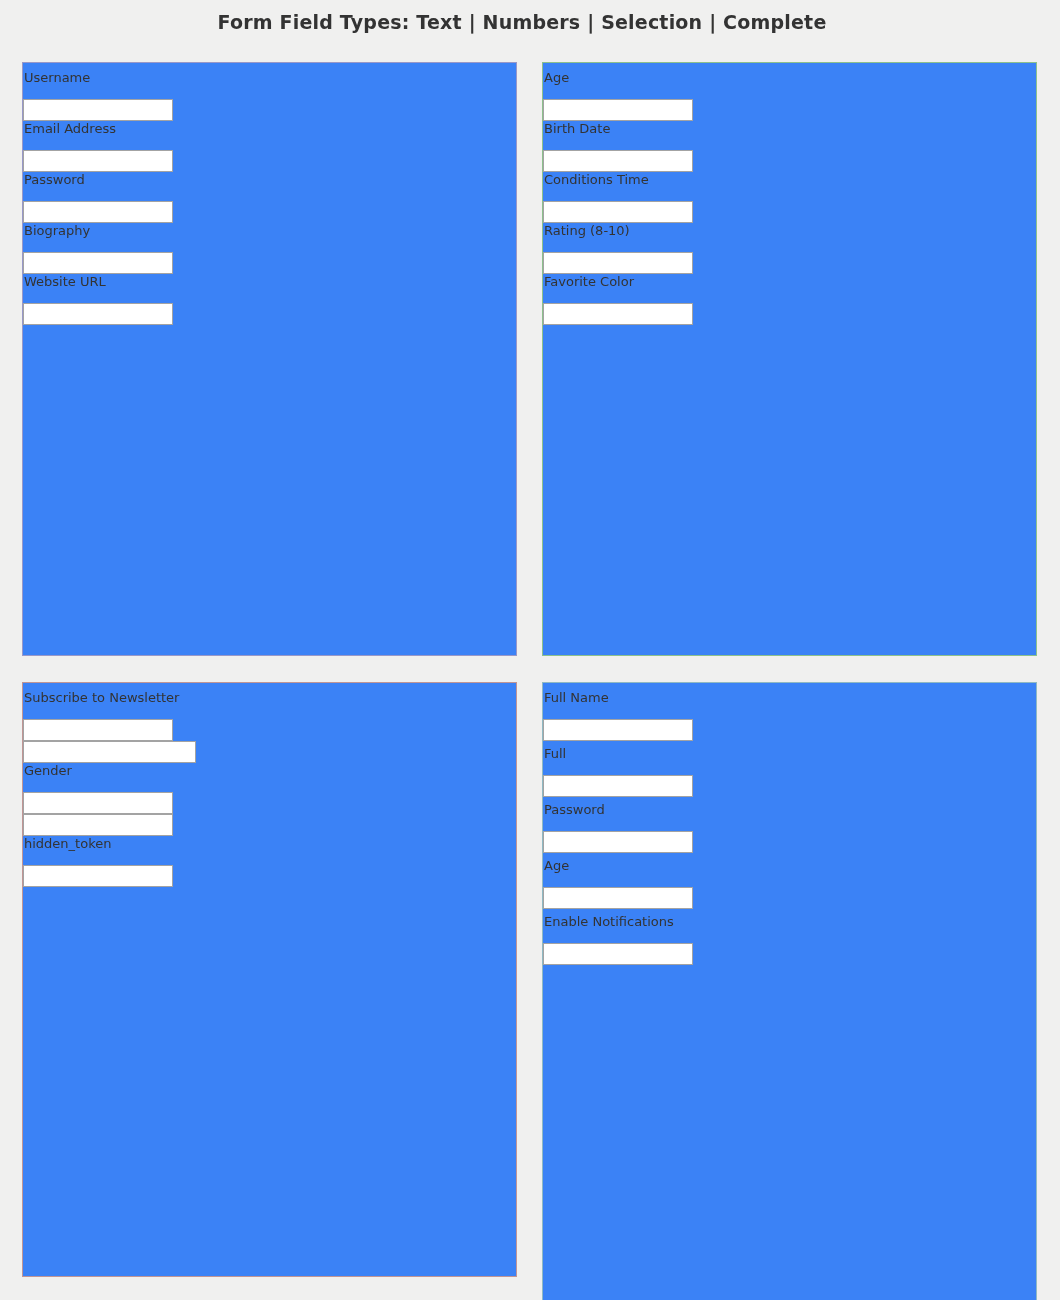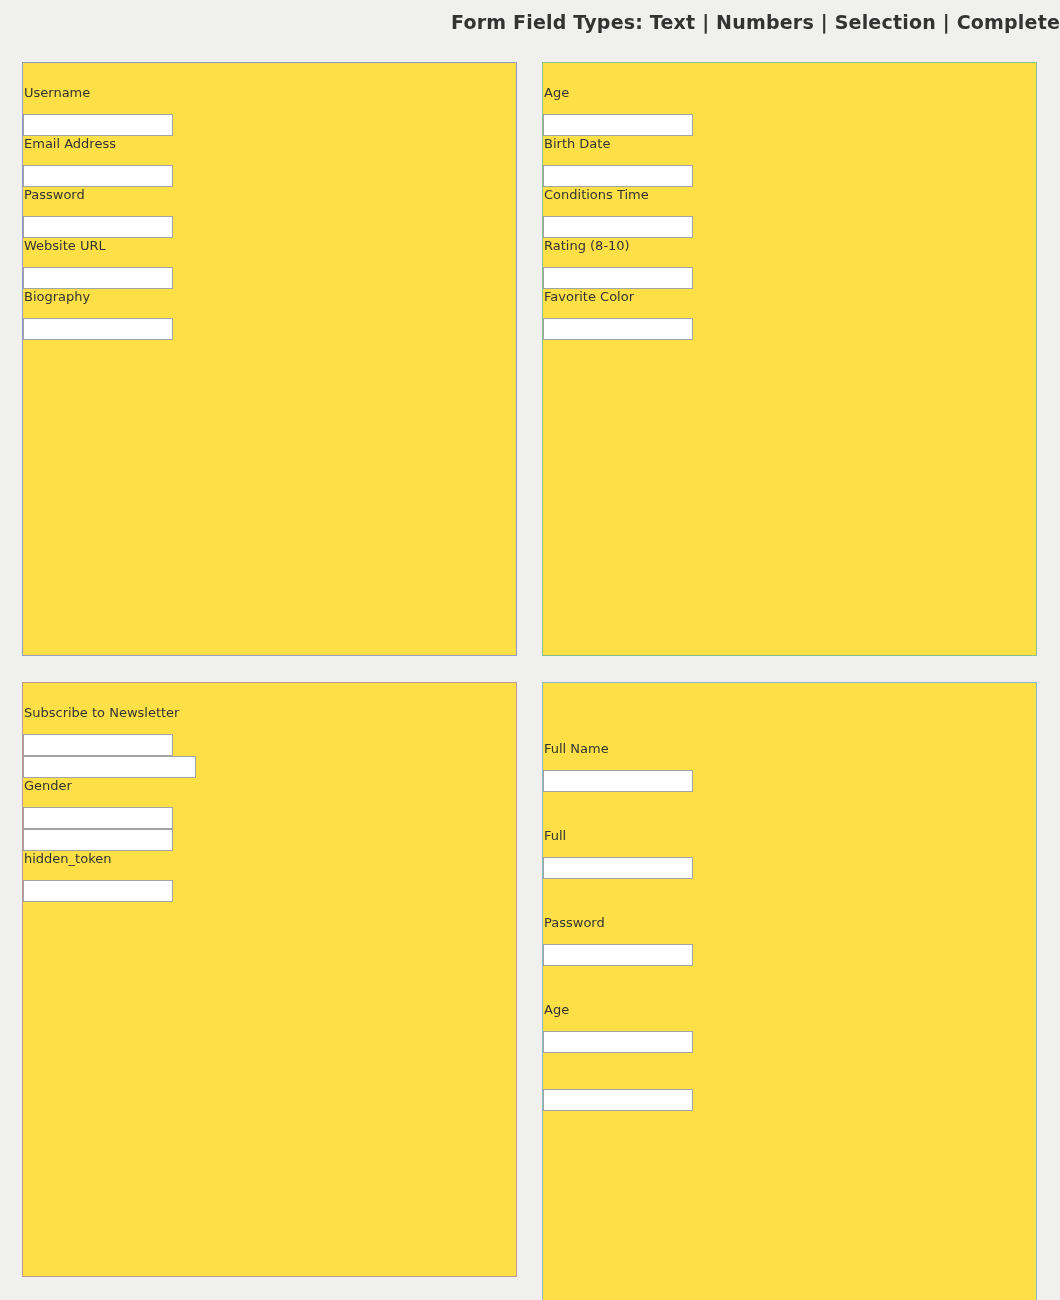--- a/index.html
+++ b/index.html
@@ -7,53 +7,52 @@
     padding: 0;
   }
   body {
     width: 1060px;
     height: 1300px;
     overflow: hidden;
     background: #f0f0ef;
     font-family: "DejaVu Sans", "Liberation Sans", sans-serif;
   }
   h1.page-title {
-    margin: 11px 0 0 0;
+    margin: 11px 16px 0 0;
     font-size: 19px;
     line-height: 22px;
     font-weight: bold;
     color: #333333;
-    text-align: right;
+    text-align: center;
     letter-spacing: 0.2px;
   }
   .form-grid {
     display: grid;
     grid-template-columns: 495px 495px;
     column-gap: 25px;
     row-gap: 26px;
     margin: 29px 23px 0 22px;
     align-items: start;
   }
   .panel {
     box-sizing: border-box;
-    background: #fde047;
+    background: #3b82f6;
     border: 1px solid #999999; 
-    padding: 22px 0 0 0;
+    padding: 7px 0 0 0;
     overflow: hidden;
   }
   .panel.text-fields      { height: 594px; }
   .panel.number-fields    { height: 594px; }
   .panel.selection-fields { height: 595px; }
   .panel.complete-fields  { height: 640px; } 
   .field {
     margin: 0;
   }
   .complete-fields .field {
     margin-bottom: 5px;
-    margin-top: 36px;
   }
   .field label {
     display: block;
     font-size: 13px;
     line-height: 16px;
     color: #333333;
     padding: 0 0 13px 1px;
     white-space: nowrap;
   }
   .field input {
@@ -88,26 +87,26 @@
       </div>
       <div class="field">
         <label>Email Address</label>
         <input type="text" aria-label="Email Address" value="" style="">
       </div>
       <div class="field">
         <label>Password</label>
         <input type="text" aria-label="Password" value="" style="">
       </div>
       <div class="field">
+        <label>Biography</label>
+        <input type="text" aria-label="Biography" value="" style="">
+      </div>
+      <div class="field">
         <label>Website URL</label>
         <input type="text" aria-label="Website URL" value="" style="">
-      </div>
-      <div class="field">
-        <label>Biography</label>
-        <input type="text" aria-label="Biography" value="" style="">
       </div>
     </section>
     <section class="panel number-fields" style="border-color: rgb(140, 192, 140);">
       <div class="field">
         <label>Age</label>
         <input type="text" aria-label="Age" value="" style="">
       </div>
       <div class="field">
         <label>Birth Date</label>
         <input type="text" aria-label="Birth Date" value="" style="">
@@ -156,16 +155,17 @@
       </div>
       <div class="field">
         <label>Password</label>
         <input type="text" aria-label="Password" value="" style="">
       </div>
       <div class="field">
         <label>Age</label>
         <input type="text" aria-label="Age" value="" style="">
       </div>
       <div class="field">
+        <label>Enable Notifications</label>
         <input type="text" aria-label="Enable Notifications" value="" style="">
       </div>
     </section>
   </div>
 
 </body></html>

